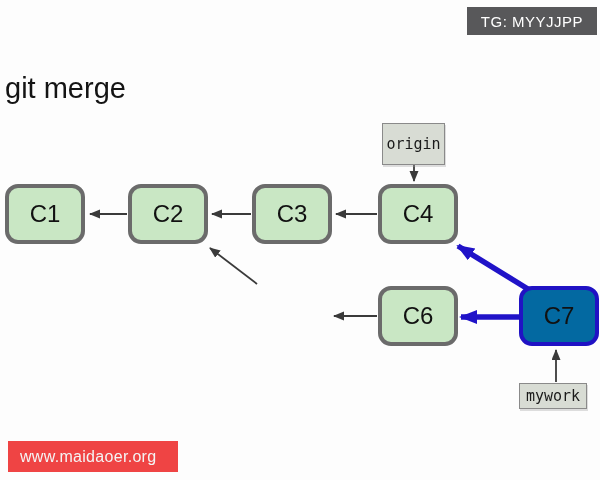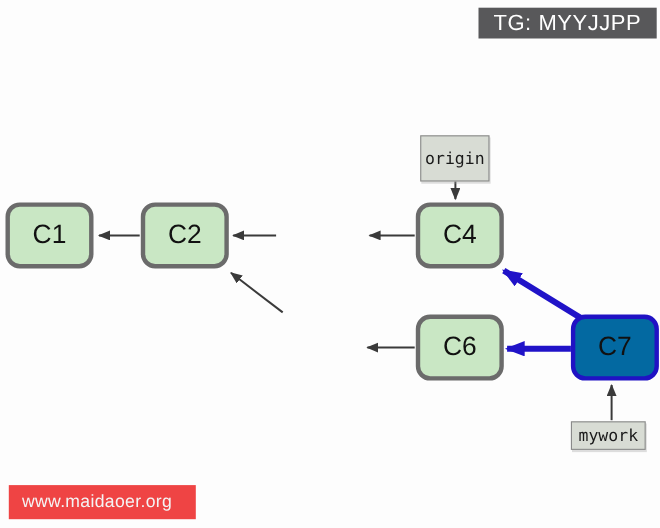--- a/index.html
+++ b/index.html
@@ -2,21 +2,21 @@
 <html><head>
 <meta charset="utf-8">
 <style>
   html,body{margin:0;padding:0;background:#ffffff;}
   .canvas{
     position:relative;width:600px;height:480px;background:#fdfdfd;
     font-family:"Liberation Sans",sans-serif;overflow:hidden;
   }
   .badge{
     position:absolute;top:7px;right:3px;height:28px;
-    background:#58585a;color:#ffffff;font-size:20px;
+    background:#58585a;color:#ffffff;font-size:15px;
     display:flex;align-items:center;justify-content:center;
     padding:0 14px;letter-spacing:.5px;
   }
   .page-title{
     position:absolute;left:5px;top:72px;
     font-size:29px;color:#141414;letter-spacing:0;
   }
   .arrows{position:absolute;left:0;top:0;width:600px;height:480px;}
   .node{
     position:absolute;width:80px;height:60px;box-sizing:border-box;
@@ -62,26 +62,30 @@
     <line x1="377" y1="316" x2="334" y2="316" stroke="#3a3a3a" stroke-width="1.8" marker-end="url(#arrow-dark)"></line>
     <line x1="257" y1="284" x2="210" y2="248" stroke="#3a3a3a" stroke-width="1.8" marker-end="url(#arrow-dark)"></line>
     <line x1="414" y1="151" x2="414" y2="181" stroke="#3a3a3a" stroke-width="1.8" marker-end="url(#arrow-dark)"></line>
     <line x1="556" y1="382" x2="556" y2="350" stroke="#3a3a3a" stroke-width="1.8" marker-end="url(#arrow-dark)"></line>
 
     <line x1="519" y1="317" x2="461" y2="317" stroke="#2013c8" stroke-width="5.5" marker-end="url(#arrow-blue)"></line>
     <line x1="536" y1="294" x2="458" y2="246" stroke="#2013c8" stroke-width="5.5" marker-end="url(#arrow-blue)"></line>
   </svg>
 
   <div class="badge">TG: MYYJJPP</div>
+  <div class="page-title">git merge</div>
 
   <div class="node" style="left:5px;top:184px">
     <span>C1</span>
   </div>
   <div class="node" style="left:128px;top:184px">
     <span>C2</span>
+  </div>
+  <div class="node" style="left:252px;top:184px">
+    <span>C3</span>
   </div>
   <div class="node" style="left:378px;top:184px">
     <span>C4</span>
   </div>
 
   <div class="node" style="left:378px;top:286px">
     <span>C6</span>
   </div>
   <div class="node highlight" style="left:519px;top:286px">
     <span>C7</span>

